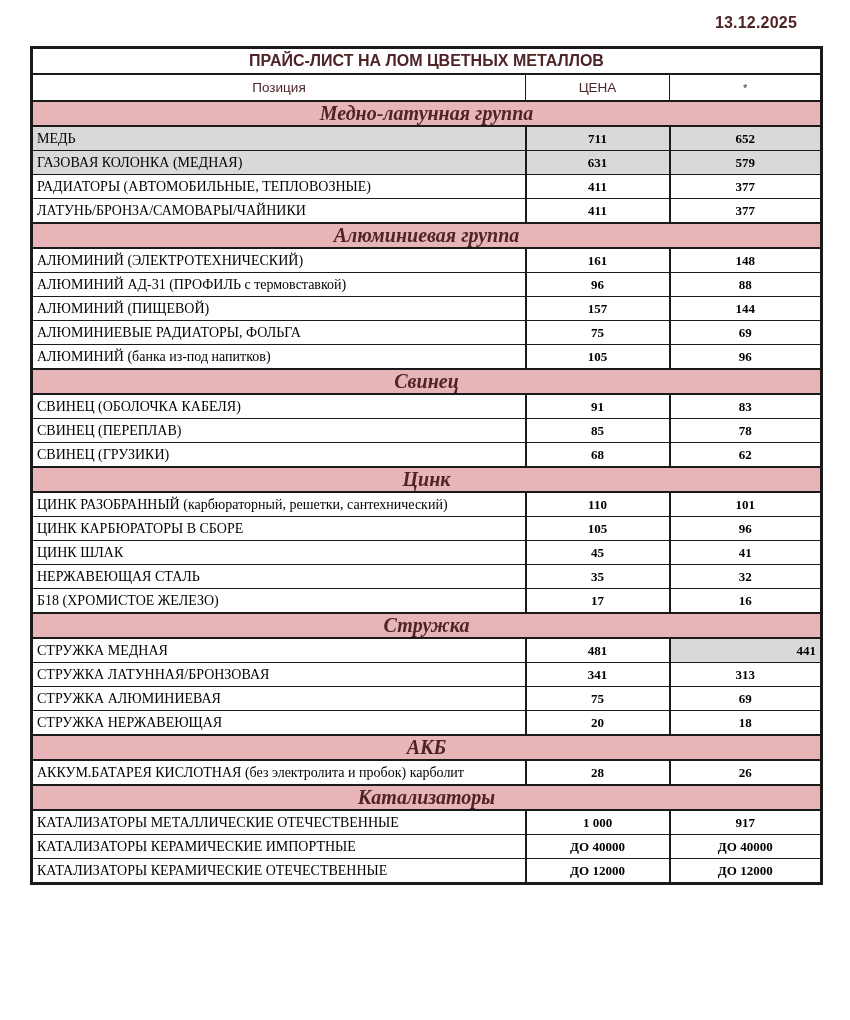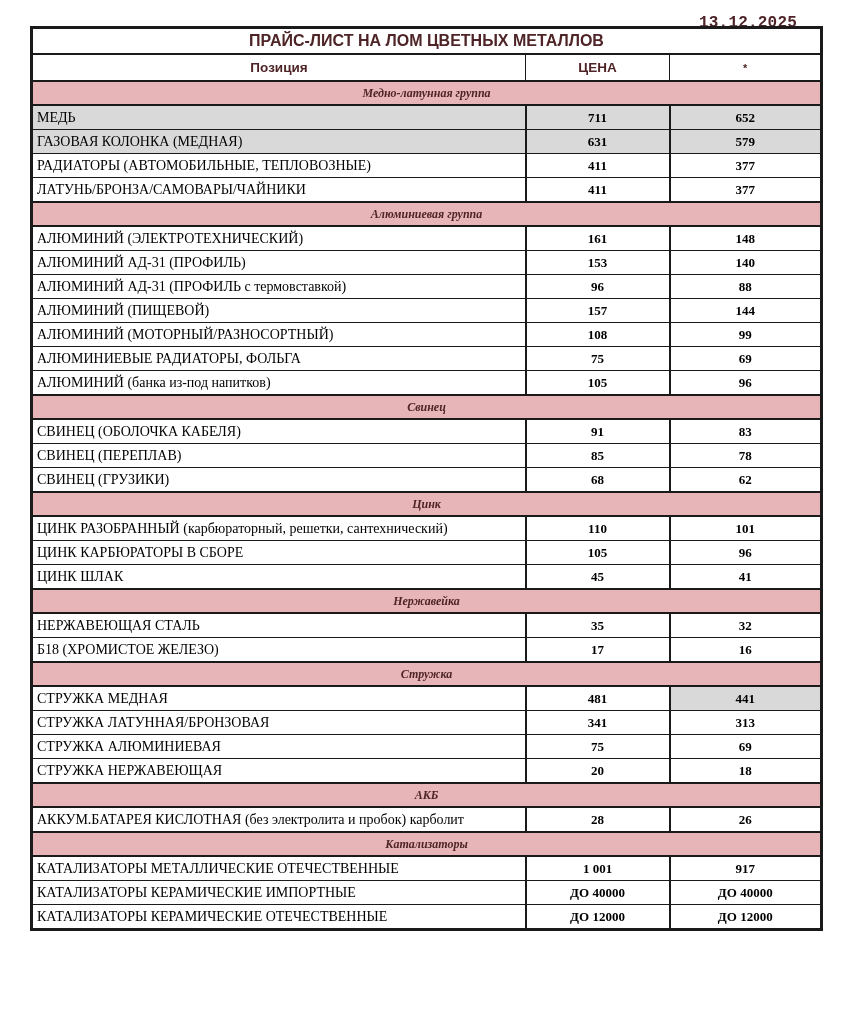--- a/index.html
+++ b/index.html
@@ -12,31 +12,31 @@
     position: relative;
     width: 850px;
     height: 1020px;
     background: #ffffff;
     overflow: hidden;
   }
   .date {
     position: absolute;
     top: 14px;
     right: 53px;
-    font-family: Liberation Mono, monospace;
+    font-family: Liberation Sans, sans-serif;
     font-weight: bold;
     font-stretch: condensed;
     font-size: 16px;
     letter-spacing: 0.2px;
     color: var(--heading-text, #44282a);
   }
   table.price-table {
     position: absolute;
     left: 30px;
-    top: 26px;
+    top: 46px;
     width: 790px;
     border-collapse: collapse;
     table-layout: fixed;
     border: 3px solid var(--border-col, #1a1a1a);
   }
   col.c-pos { width: 494px; }
   col.c-price { width: 144px; }
   col.c-alt { width: 152px; }
 
   td, th {
@@ -53,35 +53,35 @@
     font-weight: bold;
     font-size: 16px;
     color: var(--heading-text, #44282a);
     border-bottom-width: 2px;
   }
   tr.colhead-row th {
     height: 25px;
     text-align: center;
     font-family: "Liberation Sans", sans-serif;
     font-stretch: condensed;
-    font-weight: bold;
+    font-weight: normal;
     font-size: 13.5px;
     color: var(--heading-text, #44282a);
     border-bottom-width: 2px;
     background: #ffffff;
   }
   tr.colhead-row th.alt-col { font-size: 11px; }
   tr.section-row td {
     height: 22px;
     background: var(--section-bg, #e7b5b7);
     text-align: center;
     font-family: "Liberation Serif", serif;
     font-weight: bold;
     font-style: italic;
-    font-size: 12px;
+    font-size: 20px;
     color: var(--heading-text, #5a2328);
     border-top-width: 2px;
     border-bottom-width: 2px;
   }
   tr.data-row td {
     height: 23px;
     font-size: 14px;
     color: #000000;
     background: #ffffff;
   }
@@ -89,21 +89,21 @@
     text-align: left;
     font-weight: normal;
   }
   tr.data-row td.num-cell {
     text-align: center;
     font-weight: bold;
     font-size: 13px;
     border-left-width: 2px;
   }
   tr.data-row.hl-row td { background: var(--highlight-bg, #d9d9d9); }
-  tr.data-row td.hl-cell { background: var(--highlight-bg, #d9d9d9); }
+  tr.data-row td.hl-cell { background: var(--highlight-bg, #d9d9d9); text-align: right; }
 </style>
 </head>
 <body>
 
 <div class="page">
   <div class="date">13.12.2025</div>
 
   <table class="price-table">
     <colgroup>
       <col class="c-pos">
@@ -146,40 +146,30 @@
         </tr>
         <tr class="section-row">
           <td colspan="3">Алюминиевая группа</td>
         </tr>
         <tr class="data-row">
           <td class="pos-cell">АЛЮМИНИЙ (ЭЛЕКТРОТЕХНИЧЕСКИЙ)</td>
           <td class="num-cell">161</td>
           <td class="num-cell">148</td>
         </tr>
         <tr class="data-row">
-          <td class="pos-cell">АЛЮМИНИЙ АД-31 (ПРОФИЛЬ)</td>
-          <td class="num-cell">153</td>
-          <td class="num-cell">140</td>
-        </tr>
-        <tr class="data-row">
           <td class="pos-cell">АЛЮМИНИЙ АД-31 (ПРОФИЛЬ с термовставкой)</td>
           <td class="num-cell">96</td>
           <td class="num-cell">88</td>
         </tr>
         <tr class="data-row">
           <td class="pos-cell">АЛЮМИНИЙ (ПИЩЕВОЙ)</td>
           <td class="num-cell">157</td>
           <td class="num-cell">144</td>
         </tr>
         <tr class="data-row">
-          <td class="pos-cell">АЛЮМИНИЙ (МОТОРНЫЙ/РАЗНОСОРТНЫЙ)</td>
-          <td class="num-cell">108</td>
-          <td class="num-cell">99</td>
-        </tr>
-        <tr class="data-row">
           <td class="pos-cell">АЛЮМИНИЕВЫЕ РАДИАТОРЫ, ФОЛЬГА</td>
           <td class="num-cell">75</td>
           <td class="num-cell">69</td>
         </tr>
         <tr class="data-row">
           <td class="pos-cell">АЛЮМИНИЙ (банка из-под напитков)</td>
           <td class="num-cell">105</td>
           <td class="num-cell">96</td>
         </tr>
         <tr class="section-row">
@@ -211,23 +201,20 @@
         <tr class="data-row">
           <td class="pos-cell">ЦИНК КАРБЮРАТОРЫ В СБОРЕ</td>
           <td class="num-cell">105</td>
           <td class="num-cell">96</td>
         </tr>
         <tr class="data-row">
           <td class="pos-cell">ЦИНК ШЛАК</td>
           <td class="num-cell">45</td>
           <td class="num-cell">41</td>
         </tr>
-        <tr class="section-row">
-          <td colspan="3">Нержавейка</td>
-        </tr>
         <tr class="data-row">
           <td class="pos-cell">НЕРЖАВЕЮЩАЯ СТАЛЬ</td>
           <td class="num-cell">35</td>
           <td class="num-cell">32</td>
         </tr>
         <tr class="data-row">
           <td class="pos-cell">Б18 (ХРОМИСТОЕ ЖЕЛЕЗО)</td>
           <td class="num-cell">17</td>
           <td class="num-cell">16</td>
         </tr>
@@ -260,21 +247,21 @@
         <tr class="data-row">
           <td class="pos-cell">АККУМ.БАТАРЕЯ КИСЛОТНАЯ (без электролита и пробок) карболит</td>
           <td class="num-cell">28</td>
           <td class="num-cell">26</td>
         </tr>
         <tr class="section-row">
           <td colspan="3">Катализаторы</td>
         </tr>
         <tr class="data-row">
           <td class="pos-cell">КАТАЛИЗАТОРЫ МЕТАЛЛИЧЕСКИЕ ОТЕЧЕСТВЕННЫЕ</td>
-          <td class="num-cell">1 001</td>
+          <td class="num-cell">1 000</td>
           <td class="num-cell">917</td>
         </tr>
         <tr class="data-row">
           <td class="pos-cell">КАТАЛИЗАТОРЫ КЕРАМИЧЕСКИЕ ИМПОРТНЫЕ</td>
           <td class="num-cell">ДО 40000</td>
           <td class="num-cell">ДО 40000</td>
         </tr>
         <tr class="data-row">
           <td class="pos-cell">КАТАЛИЗАТОРЫ КЕРАМИЧЕСКИЕ ОТЕЧЕСТВЕННЫЕ</td>
           <td class="num-cell">ДО 12000</td>

